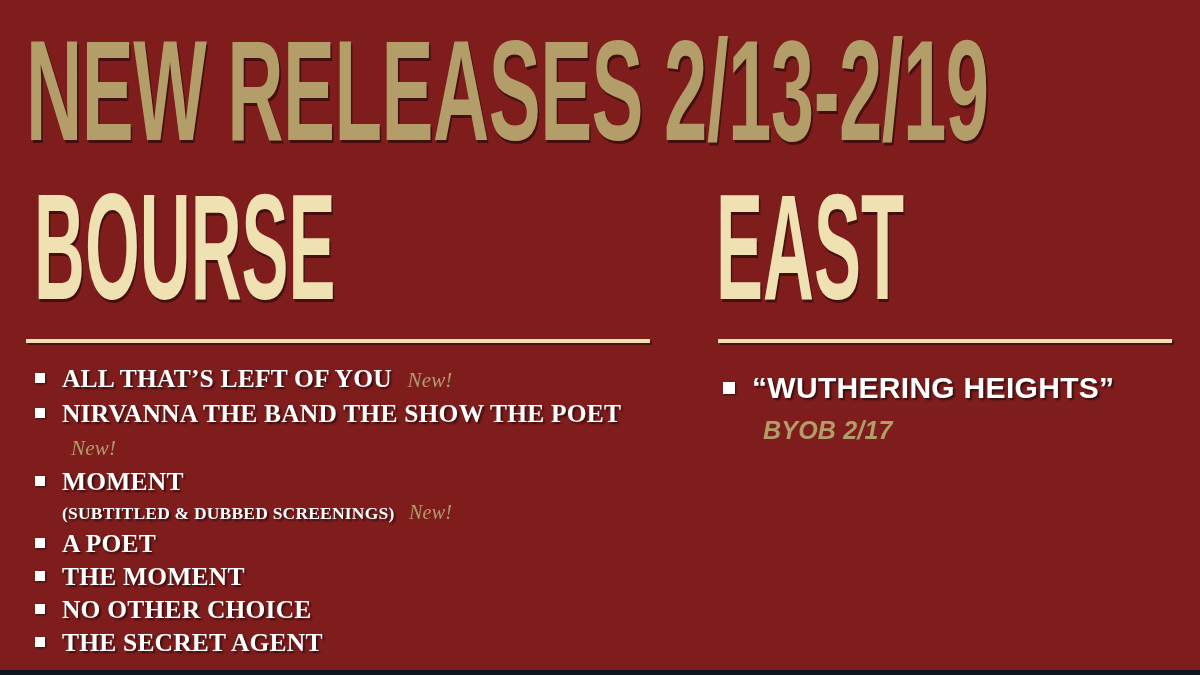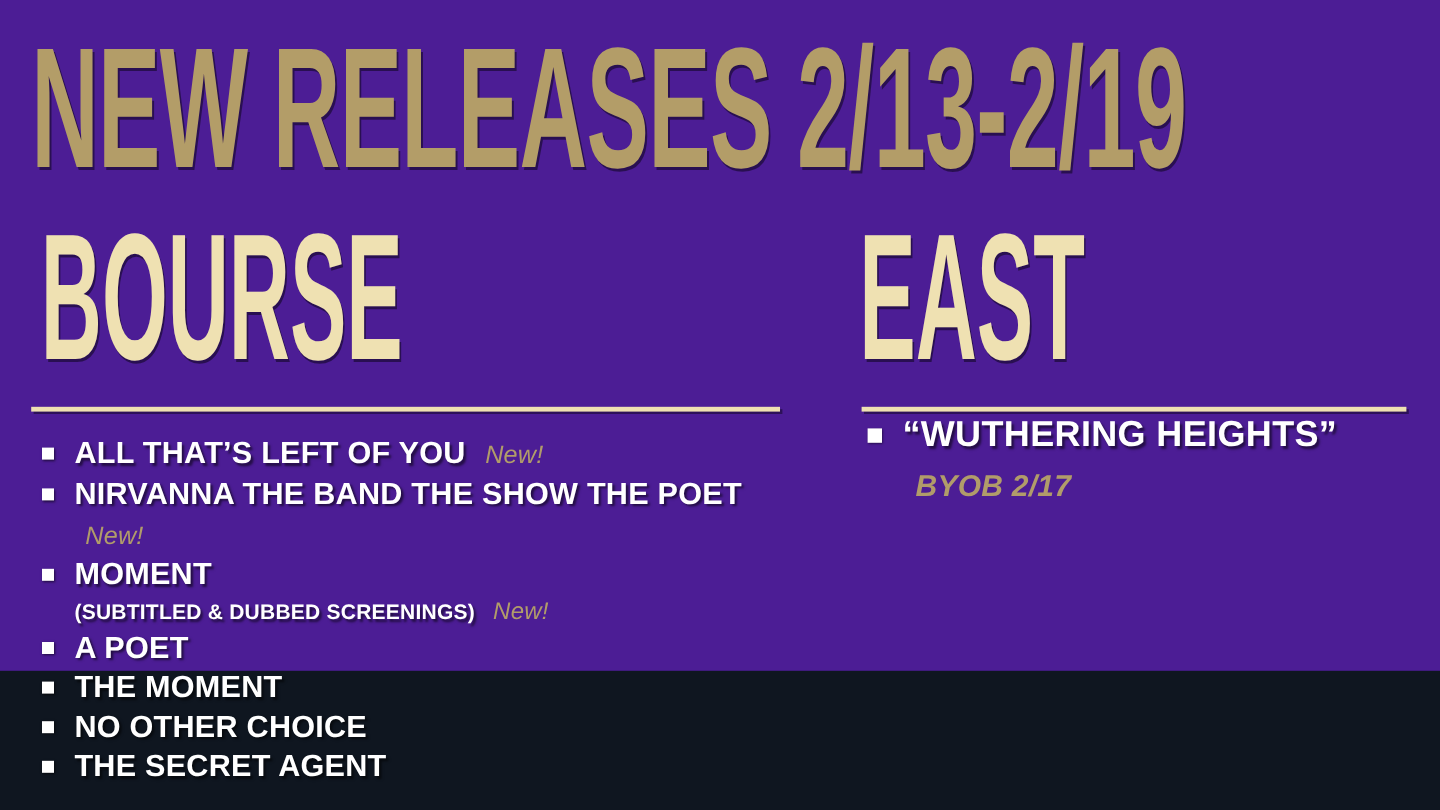--- a/index.html
+++ b/index.html
@@ -11,22 +11,22 @@
     width: 1200px;
     height: 675px;
     overflow: hidden;
     font-family: "Liberation Sans", sans-serif;
     -webkit-font-smoothing: antialiased;
   }
 
   #slide {
     position: relative;
     width: 1200px;
-    height: 559px;
-    background: #4c1d95;
+    height: 670px;
+    background: #7f1d1d;
   }
 
   
   #slide-title {
     position: absolute;
     left: 26px;
     top: 16px;
     width: 1140px;
     color: #b39d68;
     font-family: "Liberation Sans Narrow", "Liberation Sans", sans-serif;
@@ -66,22 +66,22 @@
   #divider-bourse { left: 26px;  top: 339px; width: 624px; }
   #divider-east   { left: 718px; top: 339px; width: 454px; }
 
   
   .movie-list {
     position: absolute;
     margin: 0;
     padding: 0;
     list-style: none;
   }
-  #list-bourse { left: 26px;  top: 362px; width: 650px; }
-  #list-east   { left: 714px; top: 342px; width: 470px; }
+  #list-bourse { left: 26px;  top: 362px; width: 650px; font-family: Liberation Serif, serif; }
+  #list-east   { left: 714px; top: 367px; width: 470px; }
 
   .movie-item {
     position: relative;
     padding-left: 36px;
     color: #ffffff;
     font-weight: 700;
     font-size: 25.5px;
     line-height: 33px;
     letter-spacing: 0.2px;
     text-shadow: 2px 2px 2px rgba(0,0,0,0.55);

